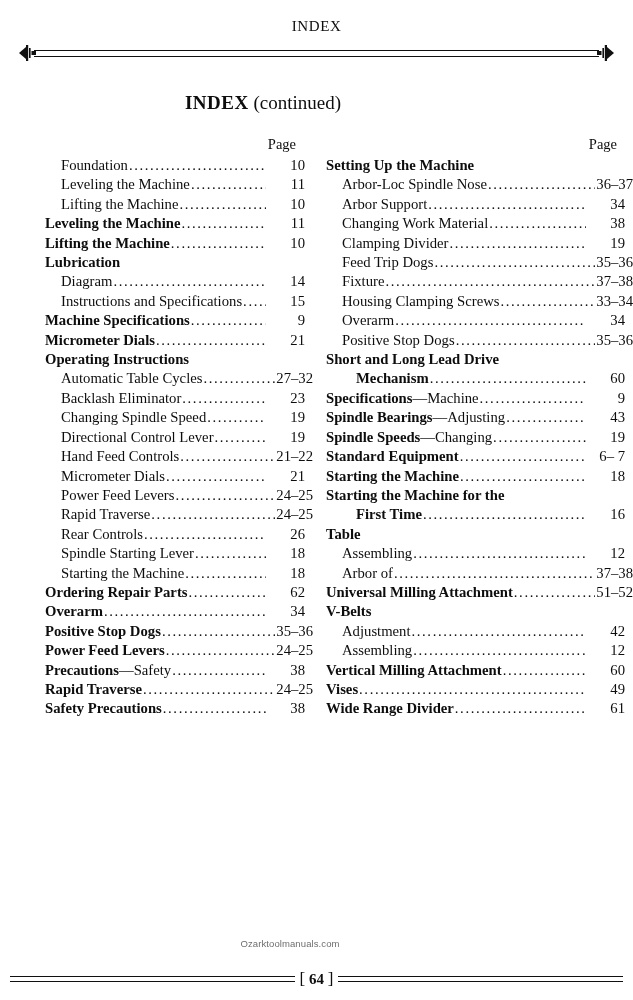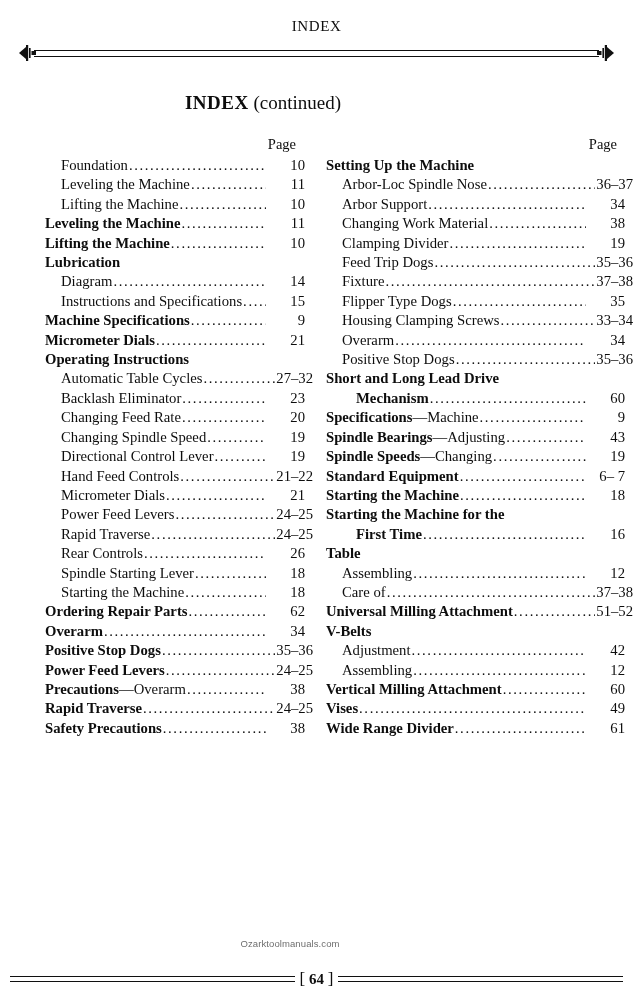--- a/index.html
+++ b/index.html
@@ -266,25 +266,20 @@
           <span class="e-title">Automatic Table Cycles</span>
           <span class="leader"></span>
           <span class="e-page range">27–32</span>
         </div>
         <div class="entry sub">
           <span class="e-title">Backlash Eliminator</span>
           <span class="leader"></span>
           <span class="e-page single">23</span>
         </div>
         <div class="entry sub">
-          <span class="e-title">Changing Feed Rate</span>
-          <span class="leader"></span>
-          <span class="e-page single">20</span>
-        </div>
-        <div class="entry sub">
           <span class="e-title">Changing Spindle Speed</span>
           <span class="leader"></span>
           <span class="e-page single">19</span>
         </div>
         <div class="entry sub">
           <span class="e-title">Directional Control Lever</span>
           <span class="leader"></span>
           <span class="e-page single">19</span>
         </div>
         <div class="entry sub">
@@ -337,21 +332,21 @@
           <span class="leader"></span>
           <span class="e-page range">35–36</span>
         </div>
         <div class="entry">
           <span class="e-title bold">Power Feed Levers</span>
           <span class="leader"></span>
           <span class="e-page range">24–25</span>
         </div>
         <div class="entry">
           <span class="e-title bold">Precautions</span>
-          <span class="e-title tail-reg">—Overarm</span>
+          <span class="e-title tail-reg">—Safety</span>
           <span class="leader"></span>
           <span class="e-page single">38</span>
         </div>
         <div class="entry">
           <span class="e-title bold">Rapid Traverse</span>
           <span class="leader"></span>
           <span class="e-page range">24–25</span>
         </div>
         <div class="entry">
           <span class="e-title bold">Safety Precautions</span>
@@ -391,25 +386,20 @@
           <span class="e-title">Feed Trip Dogs</span>
           <span class="leader"></span>
           <span class="e-page range">35–36</span>
         </div>
         <div class="entry sub">
           <span class="e-title">Fixture</span>
           <span class="leader"></span>
           <span class="e-page range">37–38</span>
         </div>
         <div class="entry sub">
-          <span class="e-title">Flipper Type Dogs</span>
-          <span class="leader"></span>
-          <span class="e-page single">35</span>
-        </div>
-        <div class="entry sub">
           <span class="e-title">Housing Clamping Screws</span>
           <span class="leader"></span>
           <span class="e-page range">33–34</span>
         </div>
         <div class="entry sub">
           <span class="e-title">Overarm</span>
           <span class="leader"></span>
           <span class="e-page single">34</span>
         </div>
         <div class="entry sub">
@@ -466,21 +456,21 @@
         <div class="entry headonly">
           <span class="e-title bold">Table</span>
           <span class="leader"></span>
         </div>
         <div class="entry sub">
           <span class="e-title">Assembling</span>
           <span class="leader"></span>
           <span class="e-page single">12</span>
         </div>
         <div class="entry sub">
-          <span class="e-title">Care of</span>
+          <span class="e-title">Arbor of</span>
           <span class="leader"></span>
           <span class="e-page range">37–38</span>
         </div>
         <div class="entry">
           <span class="e-title bold">Universal Milling Attachment</span>
           <span class="leader"></span>
           <span class="e-page range">51–52</span>
         </div>
         <div class="entry headonly">
           <span class="e-title bold">V-Belts</span>

